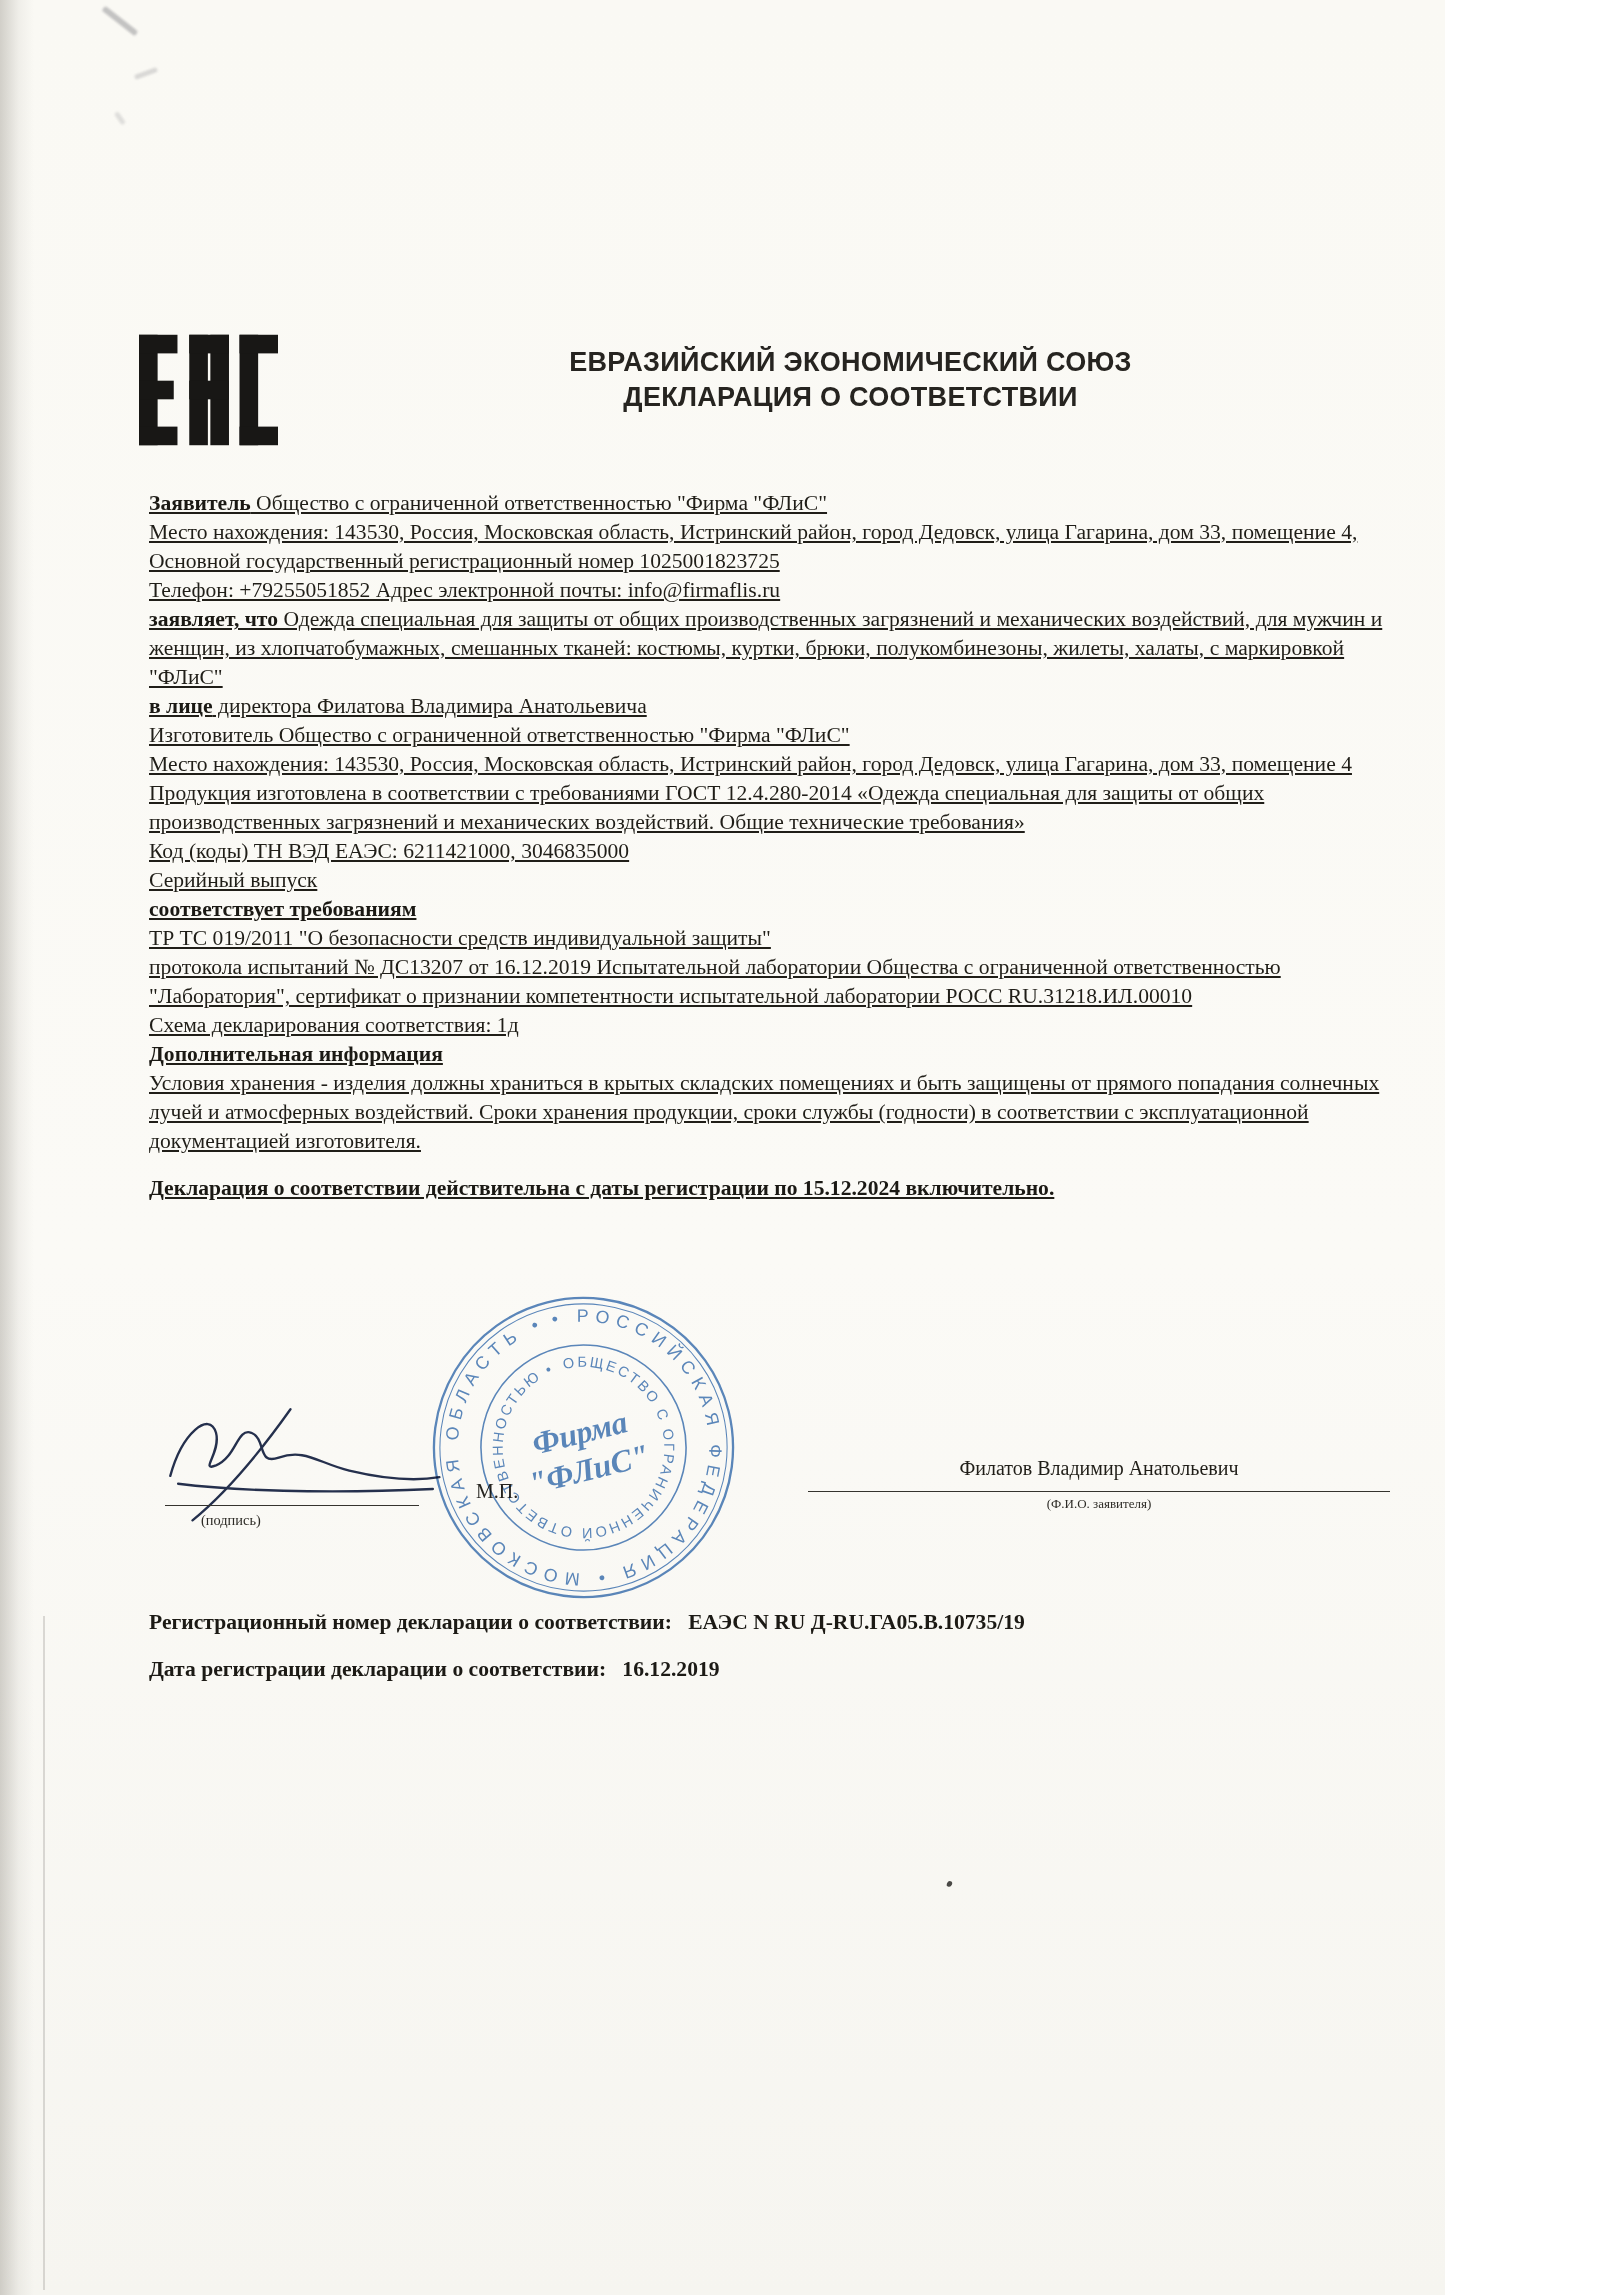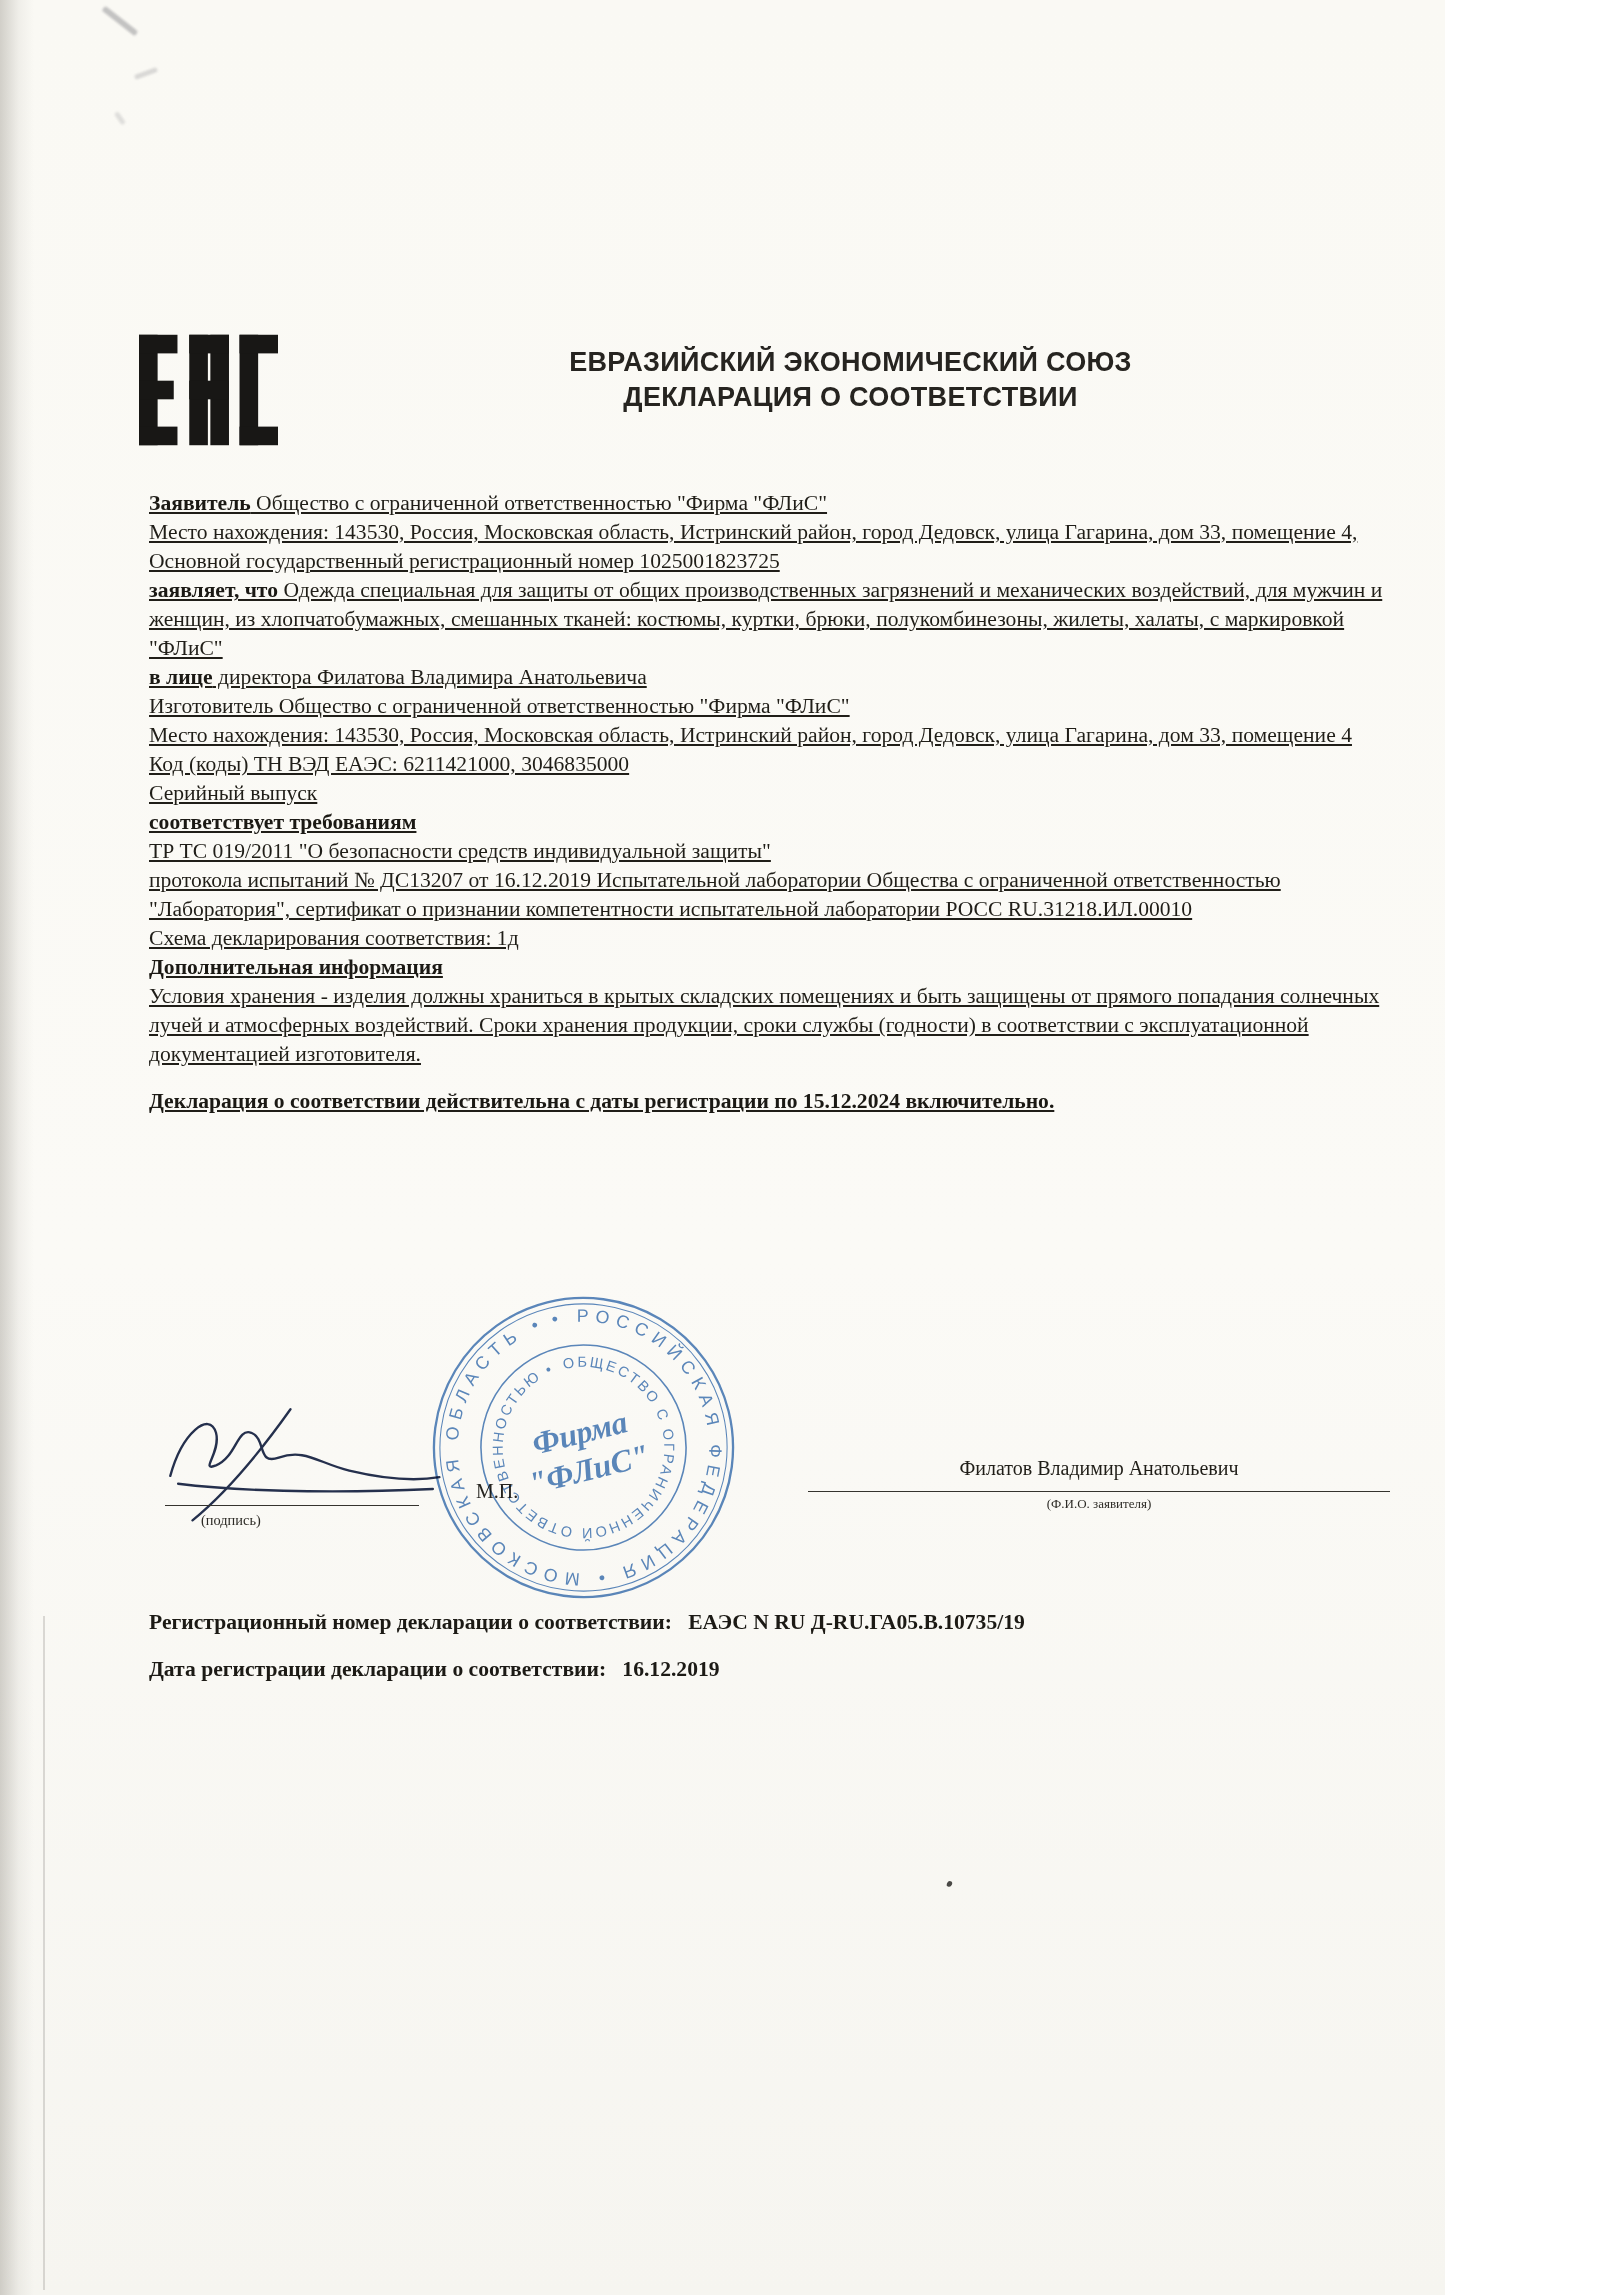--- a/index.html
+++ b/index.html
@@ -98,24 +98,26 @@
   </svg>
 
   <div class="title">
     <div>ЕВРАЗИЙСКИЙ ЭКОНОМИЧЕСКИЙ СОЮЗ</div>
     <div>ДЕКЛАРАЦИЯ О СООТВЕТСТВИИ</div>
   </div>
 
   <div class="doc-body">
       <p><b>Заявитель</b> Общество с ограниченной ответственностью "Фирма "ФЛиС"</p>
       <p>Место нахождения: 143530, Россия, Московская область, Истринский район, город Дедовск, улица Гагарина, дом 33, помещение 4, Основной государственный регистрационный номер 1025001823725</p>
+      <p>Телефон: +79255051852 Адрес электронной почты: info@firmaflis.ru</p>
       <p><b>заявляет, что</b> Одежда специальная для защиты от общих производственных загрязнений и механических воздействий, для мужчин и женщин, из хлопчатобумажных,  смешанных тканей: костюмы, куртки, брюки, полукомбинезоны, жилеты, халаты, с маркировкой "ФЛиС"</p>
       <p><b>в лице</b> директора Филатова Владимира Анатольевича</p>
       <p>Изготовитель Общество с ограниченной ответственностью "Фирма "ФЛиС"</p>
       <p>Место нахождения: 143530, Россия, Московская область, Истринский район, город Дедовск, улица Гагарина, дом 33, помещение 4</p>
+      <p>Продукция  изготовлена в соответствии с требованиями ГОСТ 12.4.280-2014 «Одежда специальная для защиты от общих  производственных загрязнений и механических  воздействий. Общие технические требования»</p>
       <p>Код (коды) ТН ВЭД ЕАЭС: 6211421000, 3046835000</p>
       <p>Серийный выпуск</p>
       <p><b>соответствует требованиям</b></p>
       <p>ТР ТС 019/2011 "О безопасности средств индивидуальной защиты"</p>
       <p>протокола испытаний № ДС13207 от 16.12.2019 Испытательной лаборатории Общества с ограниченной ответственностью "Лаборатория", сертификат о признании компетентности испытательной лаборатории РОСС RU.31218.ИЛ.00010</p>
       <p>Схема декларирования соответствия: 1д</p>
       <p><b>Дополнительная информация</b></p>
       <p>Условия  хранения - изделия  должны храниться в крытых  складских  помещениях и быть  защищены от прямого попадания солнечных лучей и атмосферных воздействий. Сроки хранения продукции, сроки службы (годности) в соответствии с эксплуатационной документацией изготовителя.</p>
       <p class="spaced"><b>Декларация о соответствии действительна с даты регистрации по 15.12.2024 включительно.</b></p>
     </div>

